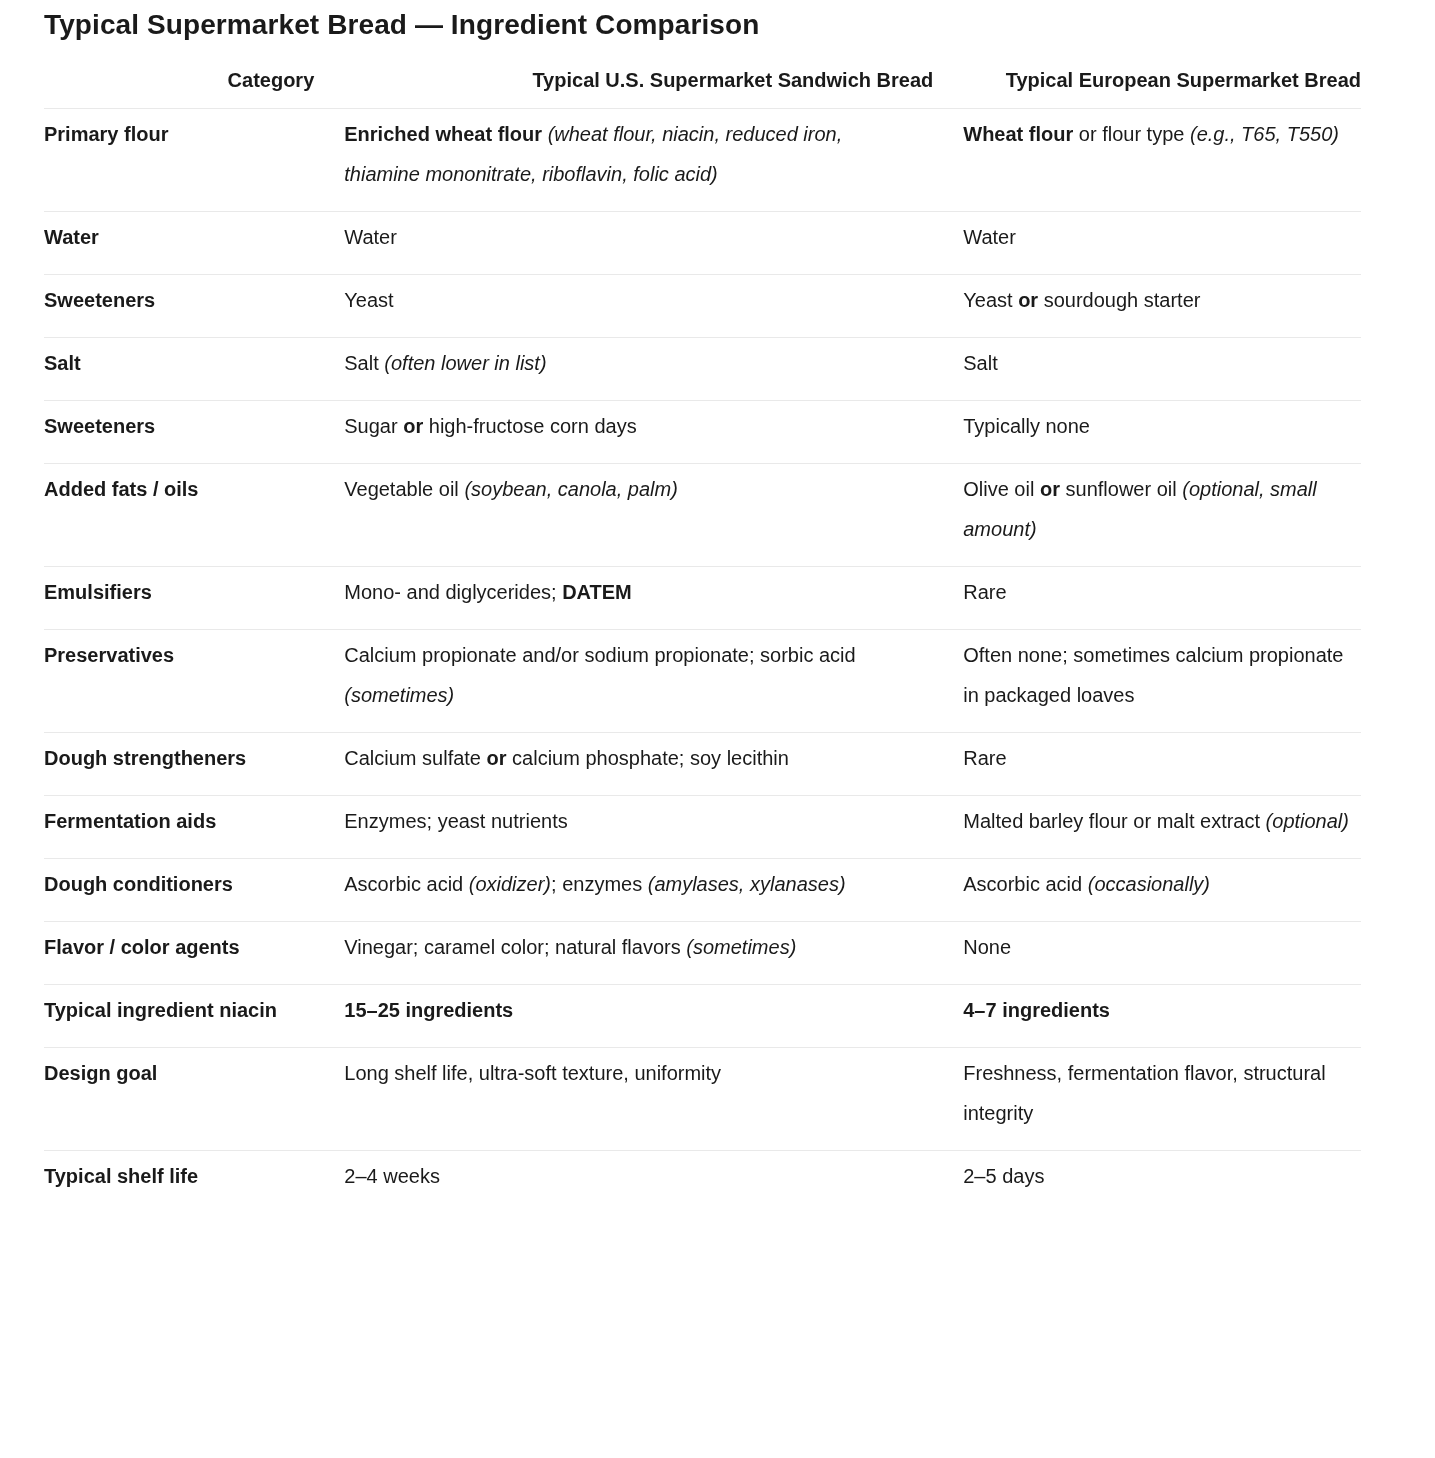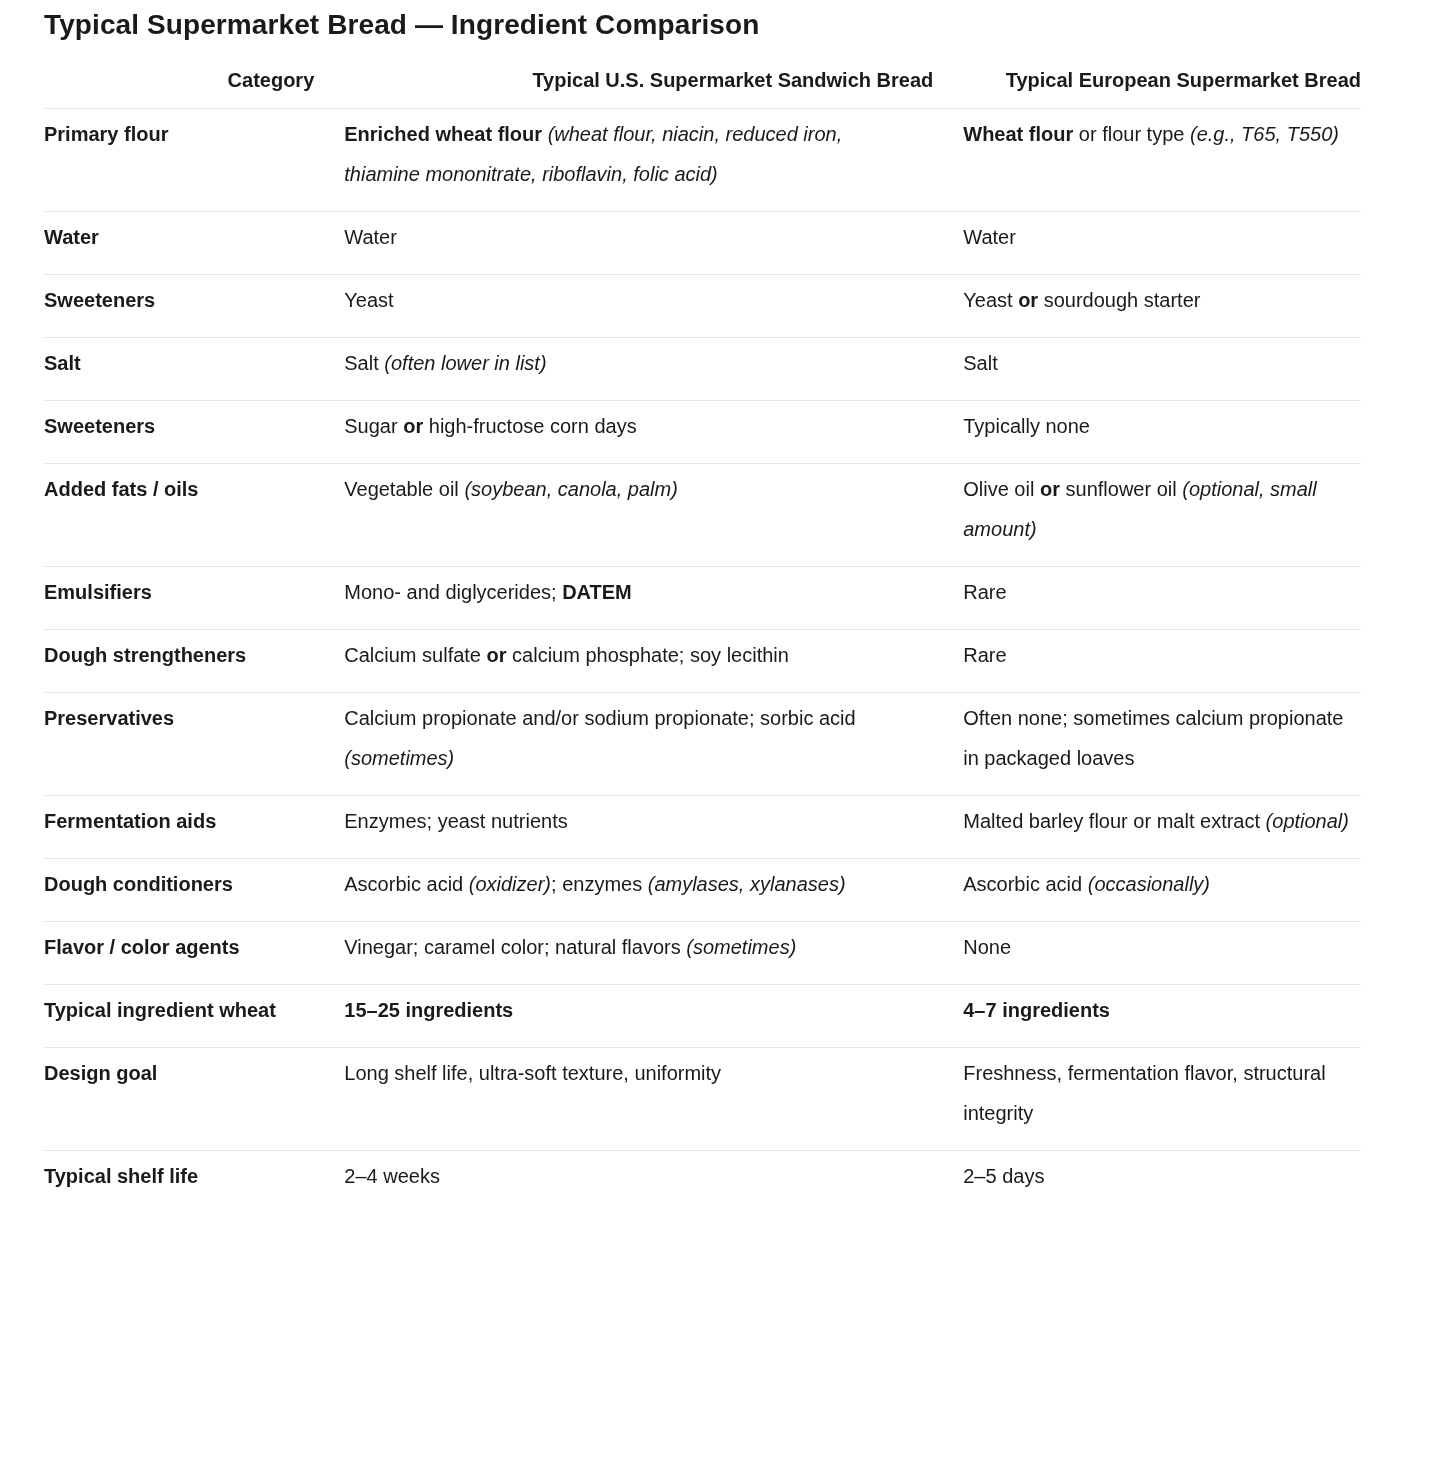--- a/index.html
+++ b/index.html
@@ -108,46 +108,46 @@
           <td class="cat">Added fats / oils</td>
           <td class="cell-us"><span>Vegetable oil </span><span class="i">(soybean, canola, palm)</span></td>
           <td class="cell-eu"><span>Olive oil </span><span class="b">or</span><span> sunflower oil </span><span class="i">(optional, small amount)</span></td>
         </tr>
         <tr>
           <td class="cat">Emulsifiers</td>
           <td class="cell-us"><span>Mono- and diglycerides; </span><span class="b">DATEM</span></td>
           <td class="cell-eu"><span>Rare</span></td>
         </tr>
         <tr>
+          <td class="cat">Preservatives</td>
+          <td class="cell-us"><span>Calcium propionate and/or sodium propionate; sorbic acid </span><span class="i">(sometimes)</span></td>
+          <td class="cell-eu"><span>Often none; sometimes calcium propionate in packaged loaves</span></td>
+        </tr>
+        <tr>
           <td class="cat">Dough strengtheners</td>
           <td class="cell-us"><span>Calcium sulfate </span><span class="b">or</span><span> calcium phosphate; soy lecithin</span></td>
           <td class="cell-eu"><span>Rare</span></td>
-        </tr>
-        <tr>
-          <td class="cat">Preservatives</td>
-          <td class="cell-us"><span>Calcium propionate and/or sodium propionate; sorbic acid </span><span class="i">(sometimes)</span></td>
-          <td class="cell-eu"><span>Often none; sometimes calcium propionate in packaged loaves</span></td>
         </tr>
         <tr>
           <td class="cat">Fermentation aids</td>
           <td class="cell-us"><span>Enzymes; yeast nutrients</span></td>
           <td class="cell-eu"><span>Malted barley flour or malt extract </span><span class="i">(optional)</span></td>
         </tr>
         <tr>
           <td class="cat">Dough conditioners</td>
           <td class="cell-us"><span>Ascorbic acid </span><span class="i">(oxidizer)</span><span>; enzymes </span><span class="i">(amylases, xylanases)</span></td>
           <td class="cell-eu"><span>Ascorbic acid </span><span class="i">(occasionally)</span></td>
         </tr>
         <tr>
           <td class="cat">Flavor / color agents</td>
           <td class="cell-us"><span>Vinegar; caramel color; natural flavors </span><span class="i">(sometimes)</span></td>
           <td class="cell-eu"><span>None</span></td>
         </tr>
         <tr>
-          <td class="cat">Typical ingredient wheat</td>
+          <td class="cat">Typical ingredient niacin</td>
           <td class="cell-us"><span class="b">15–25 ingredients</span></td>
           <td class="cell-eu"><span class="b">4–7 ingredients</span></td>
         </tr>
         <tr>
           <td class="cat">Design goal</td>
           <td class="cell-us"><span>Long shelf life, ultra-soft texture, uniformity</span></td>
           <td class="cell-eu"><span>Freshness, fermentation flavor, structural integrity</span></td>
         </tr>
         <tr>
           <td class="cat">Typical shelf life</td>

